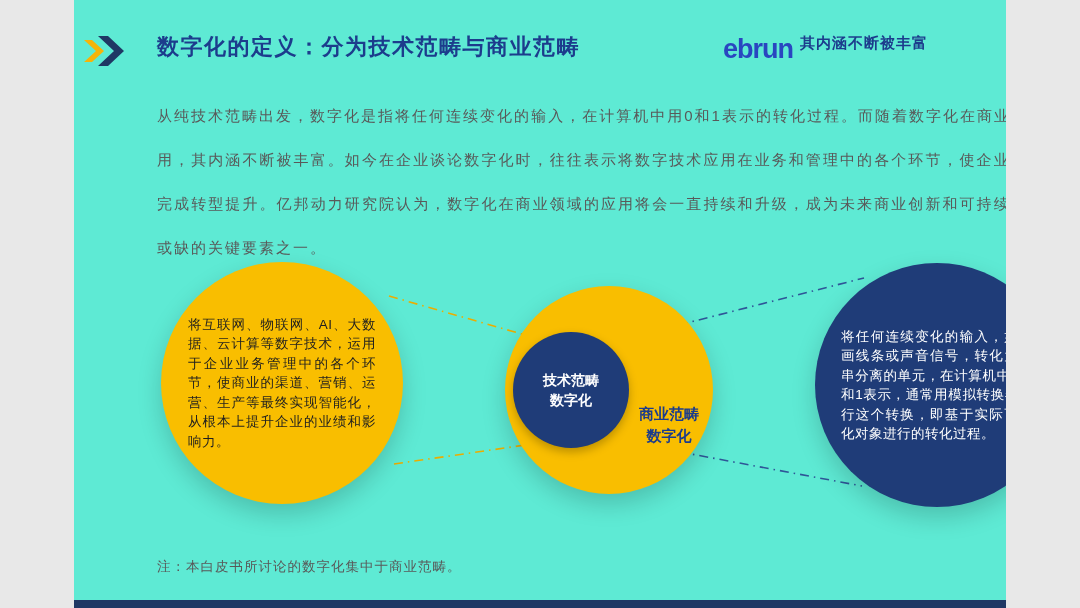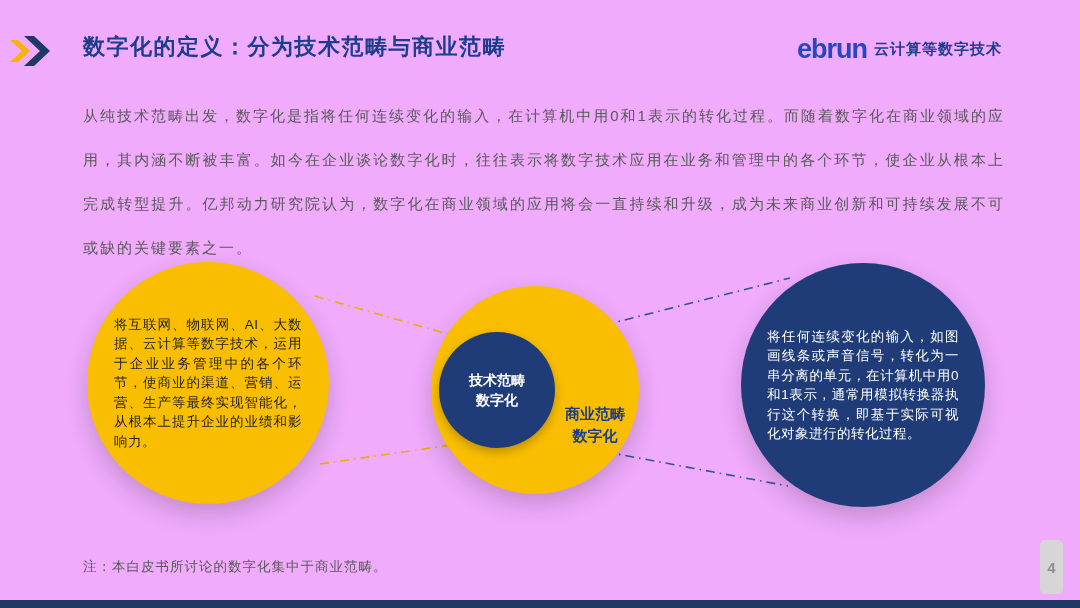--- a/index.html
+++ b/index.html
@@ -1,29 +1,29 @@
 <!DOCTYPE html>
 <html><head>
 <meta charset="utf-8">
 <style>
   * { margin:0; padding:0; box-sizing:border-box; }
   html,body { background:#e8e8e8; }
   body { font-family:"Liberation Sans","DejaVu Sans",sans-serif; }
   .slide {
-    position:relative; width:1080px; height:608px;
-    background:#f0abfc; overflow:hidden; margin:0 auto;
+    position:relative; width:932px; height:608px;
+    background:#5eead4; overflow:hidden; margin:0 auto;
   }
 
   
   .chevrons { position:absolute; left:10px; top:36px; }
   .page-title {
     position:absolute; left:83px; top:32px;
     font-size:22px; font-weight:bold; color:#1c3c8c; letter-spacing:1.5px;
   }
-  .logo { position:absolute; right:78px; top:34px; display:flex; align-items:center; }
+  .logo { position:absolute; right:78px; top:34px; display:flex; align-items:flex-start; }
   .logo .brand { font-size:27px; font-weight:800; color:#2946c0; letter-spacing:-1px; }
   .logo .org { font-size:15px; font-weight:bold; color:#1c3c8c; margin-left:7px; letter-spacing:1px; }
 
   
   .intro {
     position:absolute; left:83px; top:94px; width:922px;
     font-size:15px; line-height:44px; letter-spacing:2px;
     color:#595959; text-align:justify;
   }
 
@@ -86,21 +86,21 @@
 
   <div class="chevrons">
     <svg width="42" height="30" viewBox="0 0 42 30">
       <polygon fill="#F6B40A" points="0,4 8,4 20,15 8,26 0,26 12,15"></polygon>
       <polygon fill="#1F3864" points="14,0 24,0 40,15 24,30 14,30 30,15"></polygon>
     </svg>
   </div>
   <h1 class="page-title">数字化的定义：分为技术范畴与商业范畴</h1>
   <div class="logo">
     <span class="brand">ebrun</span>
-    <span class="org">云计算等数字技术</span>
+    <span class="org">其内涵不断被丰富</span>
   </div>
 
   <p class="intro">从纯技术范畴出发，数字化是指将任何连续变化的输入，在计算机中用0和1表示的转化过程。而随着数字化在商业领域的应用，其内涵不断被丰富。如今在企业谈论数字化时，往往表示将数字技术应用在业务和管理中的各个环节，使企业从根本上完成转型提升。亿邦动力研究院认为，数字化在商业领域的应用将会一直持续和升级，成为未来商业创新和可持续发展不可或缺的关键要素之一。</p>
 
   <div class="diagram">
 
     <svg class="connectors" width="1080" height="608" viewBox="0 0 1080 608">
       <line x1="315" y1="296" x2="500" y2="349" stroke="#EBAD00" stroke-width="1.6" stroke-dasharray="9 5 1.5 5"></line>
       <line x1="320" y1="464" x2="500" y2="438" stroke="#EBAD00" stroke-width="1.6" stroke-dasharray="9 5 1.5 5"></line>
       <line x1="585" y1="330" x2="790" y2="278" stroke="#2F5597" stroke-width="1.6" stroke-dasharray="9 5 1.5 5"></line>

